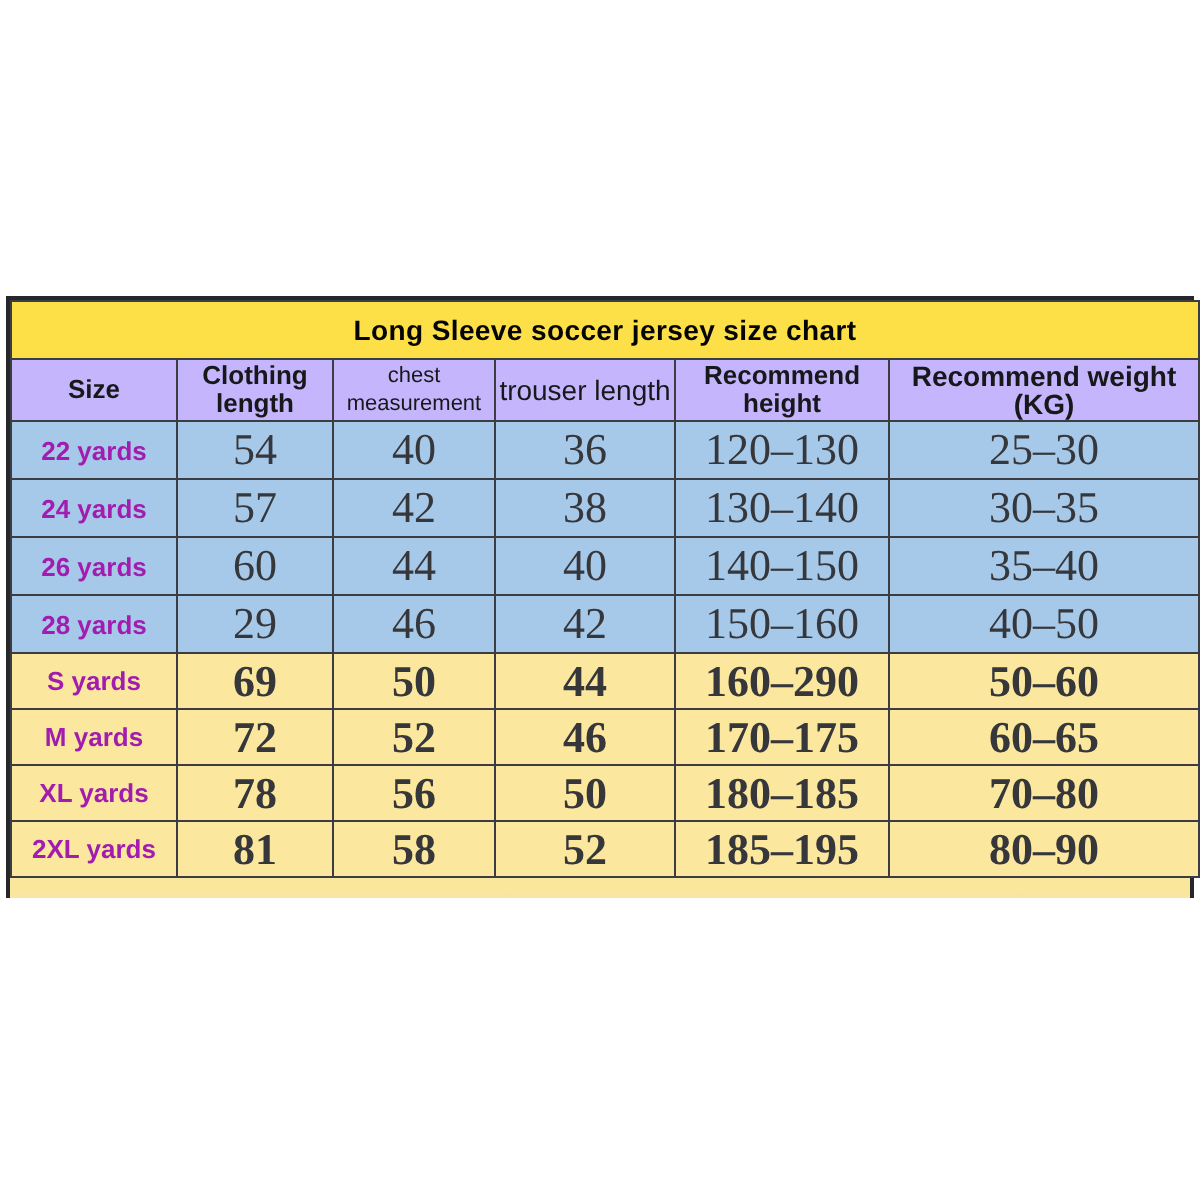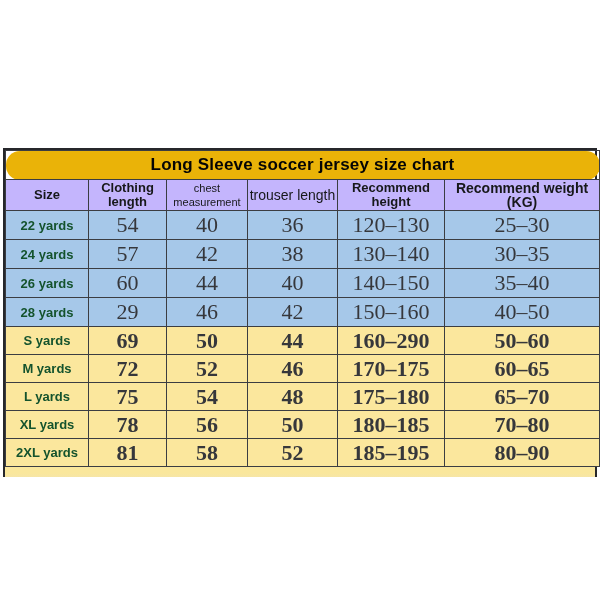--- a/index.html
+++ b/index.html
@@ -33,26 +33,25 @@
   }
   .size-chart td, .size-chart th {
     border: 1px solid #3b3d42;
     text-align: center;
     vertical-align: middle;
     padding: 0;
     overflow: hidden;
   }
   tr.title-row td {
     height: 28px;
-    background: #eab308;
+    background: #fde047;
     font-weight: 700;
-    font-size: 17px;
+    font-size: 14px;
     color: #050505;
     letter-spacing: 0.2px;
-    border-radius: 14px;
   }
   tr.header-row th {
     height: 30px;
     background: #c4b5fd;
     color: #17181a;
     font-weight: 700;
     font-size: 13px;
     line-height: 14px;
   }
   tr.header-row th.small-head {
@@ -69,21 +68,21 @@
   }
   tr.data-row td {
     font-family: "Liberation Serif", serif;
     font-size: 22px;
     color: #36373b;
   }
   tr.data-row td.size-cell {
     font-family: "Liberation Sans", sans-serif;
     font-weight: 700;
     font-size: 13px;
-    color: #14532d;
+    color: #a21caf;
   }
   tr.blue-row td { background: #a6c8e9; height: 28px; }
   tr.yellow-row td { background: #fbe79d; height: 27px; font-weight: bold; }
   .bottom-strip {
     height: 10px;
     background: linear-gradient(#fae79c 60%, #f6e5a6 100%);
   }
 </style>
 </head>
 <body>
@@ -155,28 +154,20 @@
         </tr>
         <tr class="data-row yellow-row">
           <td class="size-cell">M yards</td>
           <td>72</td>
           <td>52</td>
           <td>46</td>
           <td>170–175</td>
           <td>60–65</td>
         </tr>
         <tr class="data-row yellow-row">
-          <td class="size-cell">L yards</td>
-          <td>75</td>
-          <td>54</td>
-          <td>48</td>
-          <td>175–180</td>
-          <td>65–70</td>
-        </tr>
-        <tr class="data-row yellow-row">
           <td class="size-cell">XL yards</td>
           <td>78</td>
           <td>56</td>
           <td>50</td>
           <td>180–185</td>
           <td>70–80</td>
         </tr>
         <tr class="data-row yellow-row">
           <td class="size-cell">2XL yards</td>
           <td>81</td>

